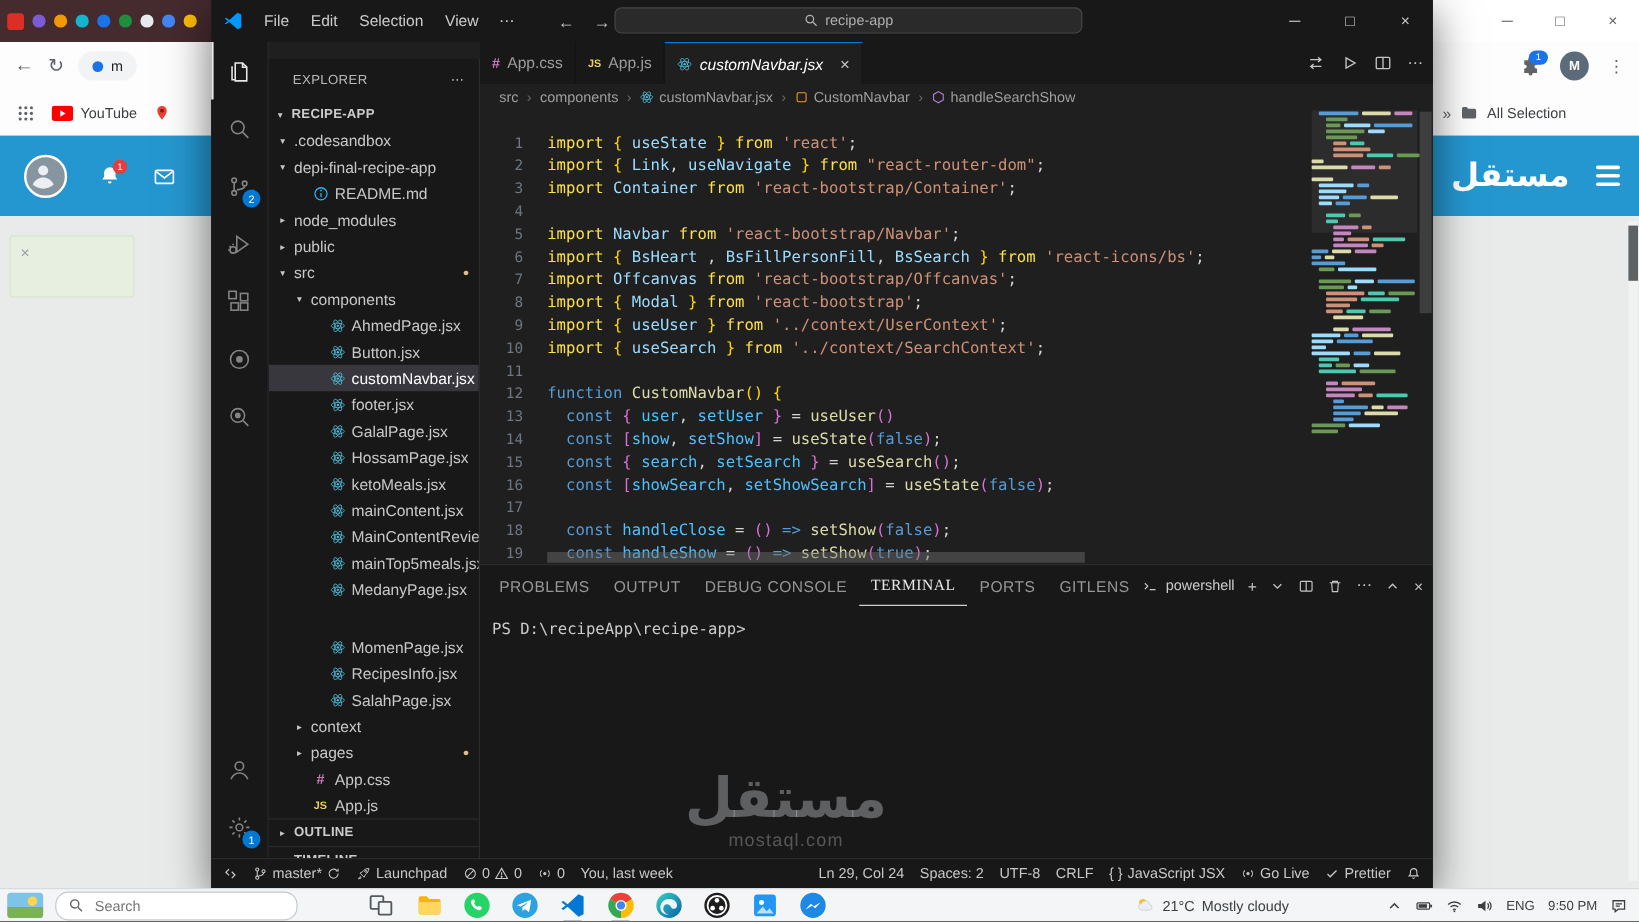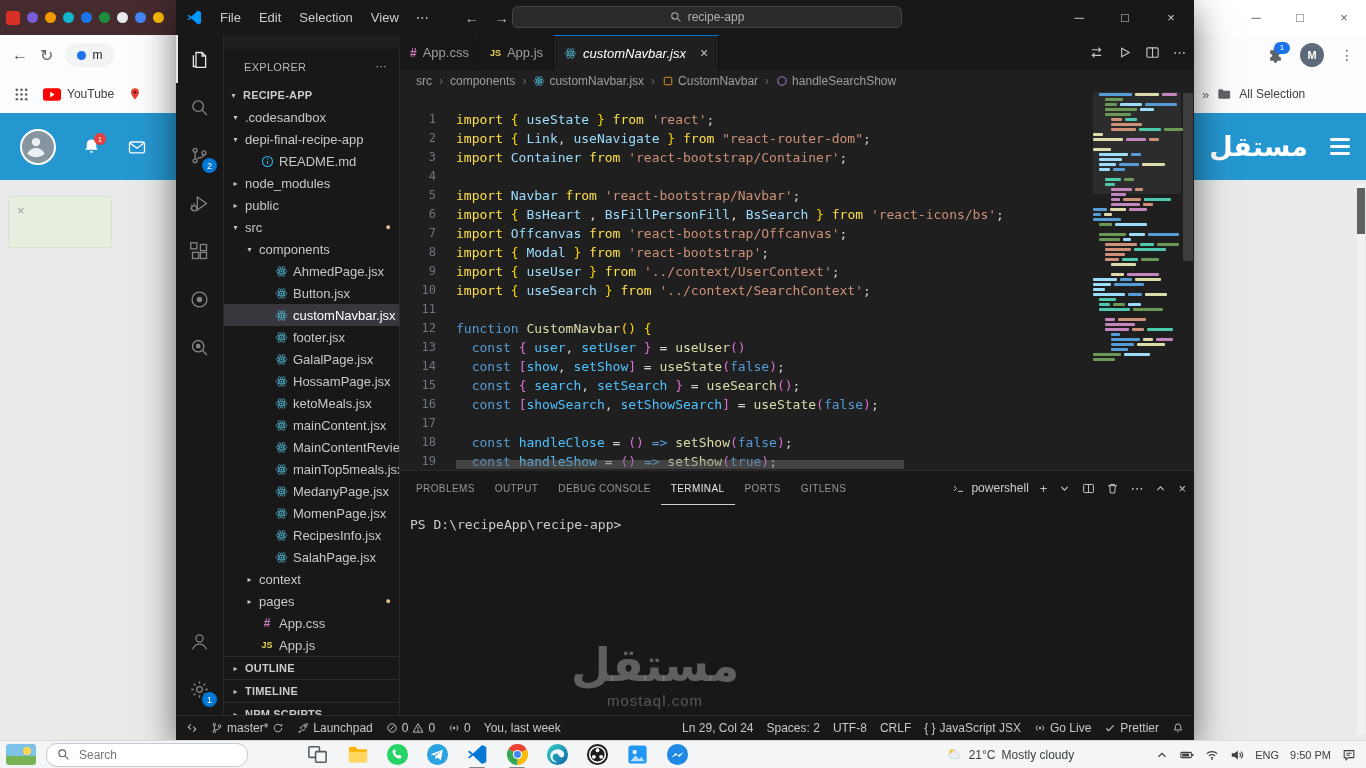--- a/index.html
+++ b/index.html
@@ -89,22 +89,22 @@
   .tk-kw{color:#fde047}.tk-kb{color:#569cd6}.tk-id{color:#9cdcfe}.tk-vr{color:#4fc1ff}
   .tk-fn{color:#dcdcaa}.tk-str{color:#ce9178}.tk-pn{color:#d4d4d4}.tk-b1{color:#ffd700}.tk-b2{color:#da70d6}
   .minimap{position:absolute;top:57px;right:13px;width:88px;}
   .mrow{height:5px;display:flex;gap:3px;align-items:center;}
   .mrow span{height:2.5px;border-radius:1px;flex:none;}
   .mm-slider{position:absolute;top:57px;right:13px;width:88px;height:102px;background:rgba(255,255,255,.06);}
   .vscroll{position:absolute;top:58px;right:1px;width:10px;height:168px;background:rgba(121,121,121,.35);}
   .hscroll{position:absolute;bottom:1px;left:56px;width:448px;height:9px;background:rgba(110,110,110,.45);}
   .panel{position:absolute;left:224px;top:470px;width:794px;height:245px;background:#181818;border-top:1px solid #2b2b2b;box-sizing:border-box;}
   .ptabs{height:34px;display:flex;align-items:stretch;padding-left:6px;}
-  .ptab{padding:0 10px;font-size:10px;letter-spacing:.4px;color:#969696;display:flex;align-items:center;}
-  .ptab.active{color:#e7e7e7;box-shadow:inset 0 -1px 0 #cfcfcf;}
+  .ptab{padding:0 10px;font-size:13px;letter-spacing:.4px;color:#969696;display:flex;align-items:center;}
+  .ptab.active{color:#e7e7e7;box-shadow:inset 0 -1px 0 #cfcfcf;font-family:Liberation Serif, serif;}
   .pctl{position:absolute;right:8px;top:0;height:34px;display:flex;align-items:center;gap:11px;color:#c5c5c5;}
   .pctl svg{width:13px;height:13px;}
   .pshell{display:flex;align-items:center;gap:6px;font-size:12px;color:#ccc;}
   .term{padding:12px 0 0 10px;font-family:"DejaVu Sans Mono","Liberation Mono",monospace;font-size:13px;color:#ccc;}
   .statusbar{position:absolute;left:0;top:715px;width:1018px;height:25px;background:#181818;border-top:1px solid #2b2b2b;display:flex;align-items:center;font-size:12px;color:#c8c8c8;padding:0 10px;box-sizing:border-box;}
   .sb-item{display:flex;align-items:center;gap:4px;margin-right:13px;white-space:nowrap;}
   .sb-right{margin-left:auto;display:flex;align-items:center;}
   .sb-right .sb-item{margin-right:0;margin-left:13px;}
   .sb-item svg{width:12px;height:12px;}
   
@@ -568,21 +568,21 @@
             <span class="ficon">
               <svg viewBox="0 0 24 24" fill="none" stroke="#53c1de" stroke-width="1.2">
                 <ellipse cx="12" cy="12" rx="10" ry="4"></ellipse>
                 <ellipse cx="12" cy="12" rx="10" ry="4" transform="rotate(60 12 12)"></ellipse>
                 <ellipse cx="12" cy="12" rx="10" ry="4" transform="rotate(120 12 12)"></ellipse>
                 <circle cx="12" cy="12" r="1.8" fill="#53c1de" stroke="none"></circle>
               </svg>
             </span>
             <span>MedanyPage.jsx</span>
           </div>
-          <div class="trow" style="padding-left: 34px;">
+          <div class="trow" style="padding-left: 34px; margin-top: 26px;">
             <span class="chev"></span>
             <span class="ficon">
               <svg viewBox="0 0 24 24" fill="none" stroke="#53c1de" stroke-width="1.2">
                 <ellipse cx="12" cy="12" rx="10" ry="4"></ellipse>
                 <ellipse cx="12" cy="12" rx="10" ry="4" transform="rotate(60 12 12)"></ellipse>
                 <ellipse cx="12" cy="12" rx="10" ry="4" transform="rotate(120 12 12)"></ellipse>
                 <circle cx="12" cy="12" r="1.8" fill="#53c1de" stroke="none"></circle>
               </svg>
             </span>
             <span>MomenPage.jsx</span>

